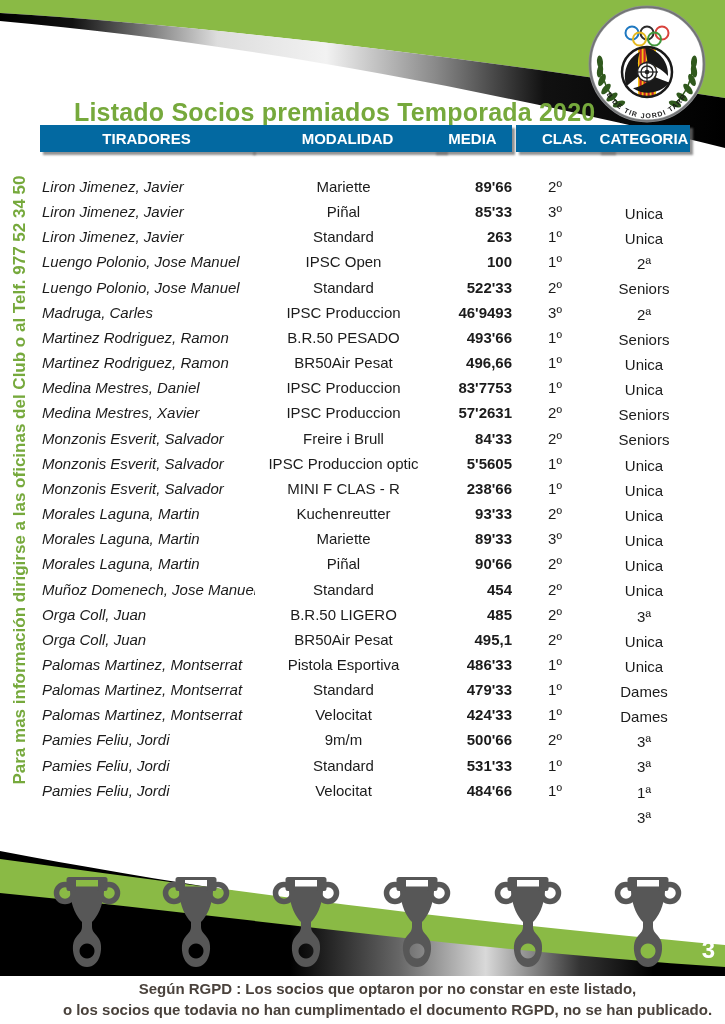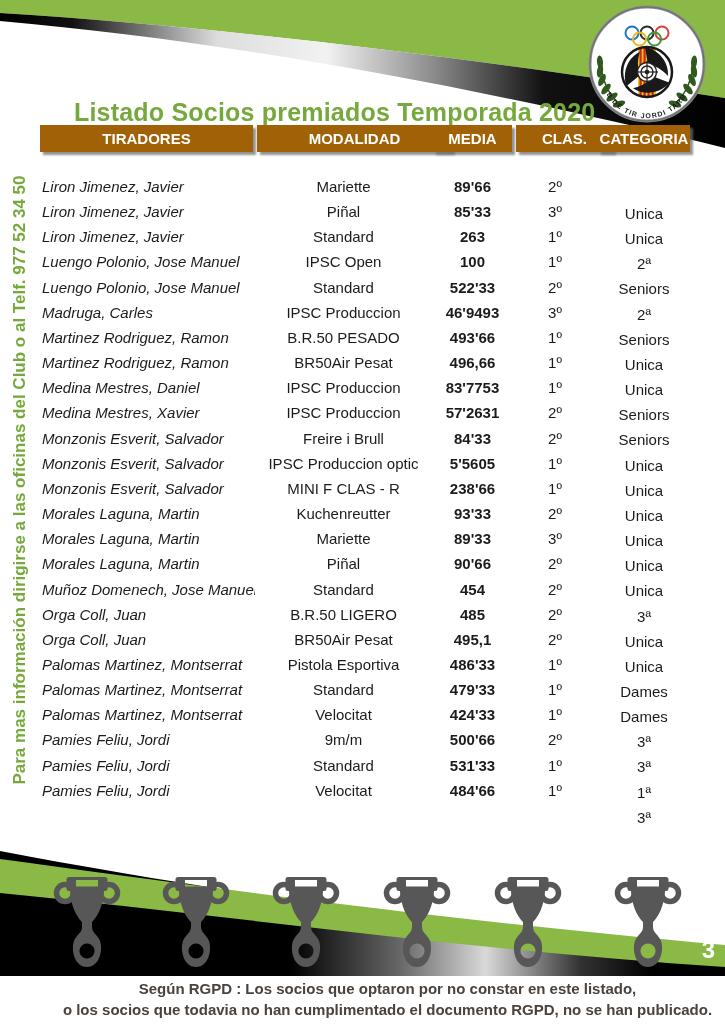--- a/index.html
+++ b/index.html
@@ -2,32 +2,32 @@
 <html><head>
 <meta charset="utf-8">
 <style>
   html,body{margin:0;padding:0;background:#fff;}
   .page{position:relative;width:725px;height:1024px;background:#fff;overflow:hidden;
         font-family:"Liberation Sans",sans-serif;}
   svg{display:block;}
   .top-art{position:absolute;left:0;top:0;}
   .page-title{position:absolute;left:74px;top:80px;font-size:25px;font-weight:bold;
         color:#76a93c;letter-spacing:.2px;white-space:nowrap;margin-top:18px;}
-  .thead-cell{position:absolute;top:125px;height:27px;background:#a16207;color:#fff;
+  .thead-cell{position:absolute;top:125px;height:27px;background:#0369a1;color:#fff;
         font-weight:bold;font-size:15px;line-height:27px;text-align:center;
         box-shadow:3px 3px 2px rgba(110,110,110,.75);}
-  .c1{left:40px;width:213px}.c2{left:257px;width:195px}.c3{left:433px;width:79px}
+  .c1{left:40px;width:213px}.c2{left:250px;width:195px}.c3{left:433px;width:79px}
   .c4{left:516px;width:97px}.c5{left:598px;width:92px}
   .tbody{position:absolute;left:0;top:174px;width:725px;}
   .trow{position:relative;height:25.16px;font-size:15px;color:#1b1b1b;}
   .trow>div{position:absolute;top:0;height:25.16px;line-height:25.16px;
         overflow:hidden;white-space:nowrap;}
   .f1{left:42px;width:213px;text-align:left;font-style:italic;}
   .f2{left:257px;width:173px;text-align:center;}
-  .f3{left:433px;width:79px;text-align:center;font-weight:bold;}
+  .f3{left:433px;width:79px;text-align:right;font-weight:bold;}
   .f4{left:516px;width:78px;text-align:center;}
   .f5{left:598px;width:92px;text-align:center;margin-top:27px;}
   .side-note{position:absolute;left:-295px;top:468px;width:630px;height:24px;
         transform:rotate(-90deg);color:#76a93c;font-weight:bold;font-size:17px;
         text-align:center;line-height:24px;white-space:nowrap;}
   .bottom-art{position:absolute;left:0;top:848px;}
   .page-num{position:absolute;right:10px;top:936px;color:#fff;font-weight:bold;
         font-size:24px;}
   .footer{position:absolute;left:50px;right:0;top:978px;text-align:center;
         color:#4a423c;font-weight:bold;font-size:15px;line-height:21px;}

